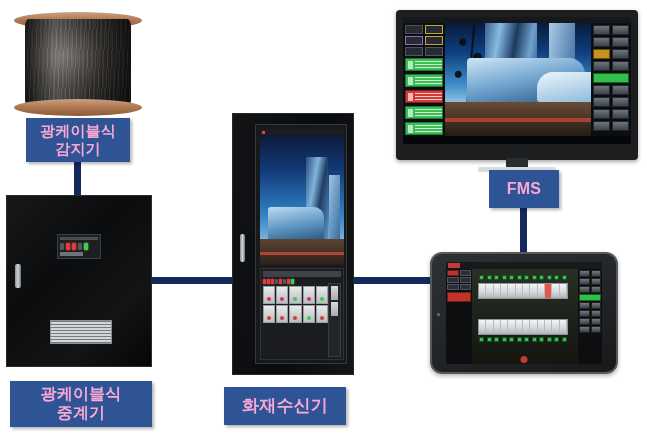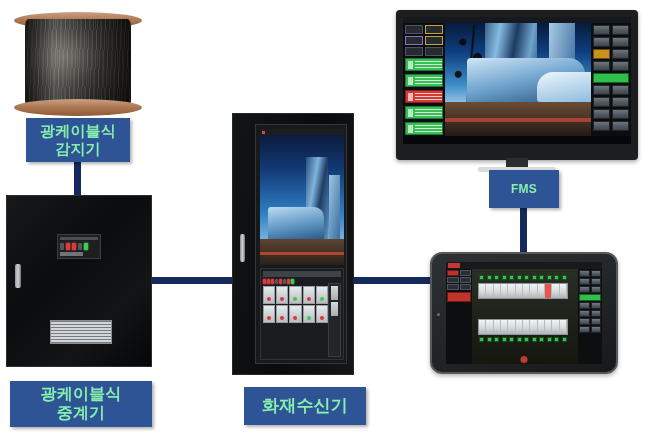--- a/index.html
+++ b/index.html
@@ -12,21 +12,21 @@
   }
   #stage { position: absolute; inset: 0; }
 
   
   .conn { position: absolute; background: #16295c; }
 
   
   .label-box {
     position: absolute;
     background: #2e5496;
-    color: #86efac;
+    color: #f9a8d4;
     font-weight: bold;
     display: flex;
     align-items: center;
     justify-content: center;
     text-align: center;
     line-height: 1.18;
     box-shadow: 2px 2px 3px rgba(0,0,0,0.30);
     white-space: pre-line;
     letter-spacing: .2px;
   }
@@ -334,21 +334,21 @@
             </div>
         </div>
         <div id="ctrl-side">
           <div class="sbtn"></div>
           <div class="sbtn"></div>
         </div>
       </div>
 
     </div>
   </div>
-  <div class="label-box" style="left:244px; top:387px; width:122px; height:38px; font-size:17px;">화재수신기</div>
+  <div class="label-box" style="left:224px; top:387px; width:122px; height:38px; font-size:17px;">화재수신기</div>
 
   <div id="monitor">
     <div id="monitor-frame">
       <div id="monitor-screen">
         <div id="fms-topbar"></div>
 
         <div id="fms-left">
           <div class="fms-btnrow">
             <div class="fms-btn"></div>
             <div class="fms-btn hl-y"></div>
@@ -429,21 +429,21 @@
               <div class="rbtn"></div>
               <div class="rbtn"></div>
             </div>
         </div>
       </div>
       <div id="monitor-stand-neck"></div>
       <div id="monitor-stand-base"></div>
     </div>
   </div>
 
-  <div class="label-box" style="left:489px; top:170px; width:70px; height:38px; font-size:12px;">FMS</div>
+  <div class="label-box" style="left:489px; top:170px; width:70px; height:38px; font-size:16px;">FMS</div>
 
   <div id="tablet">
     <div id="tablet-frame">
       <div id="tablet-bezel-dot"></div>
       <div id="tablet-screen">
         <div id="tb-topbar">
           <span class="lt"></span>
         </div>
 
         <div id="tb-left">

